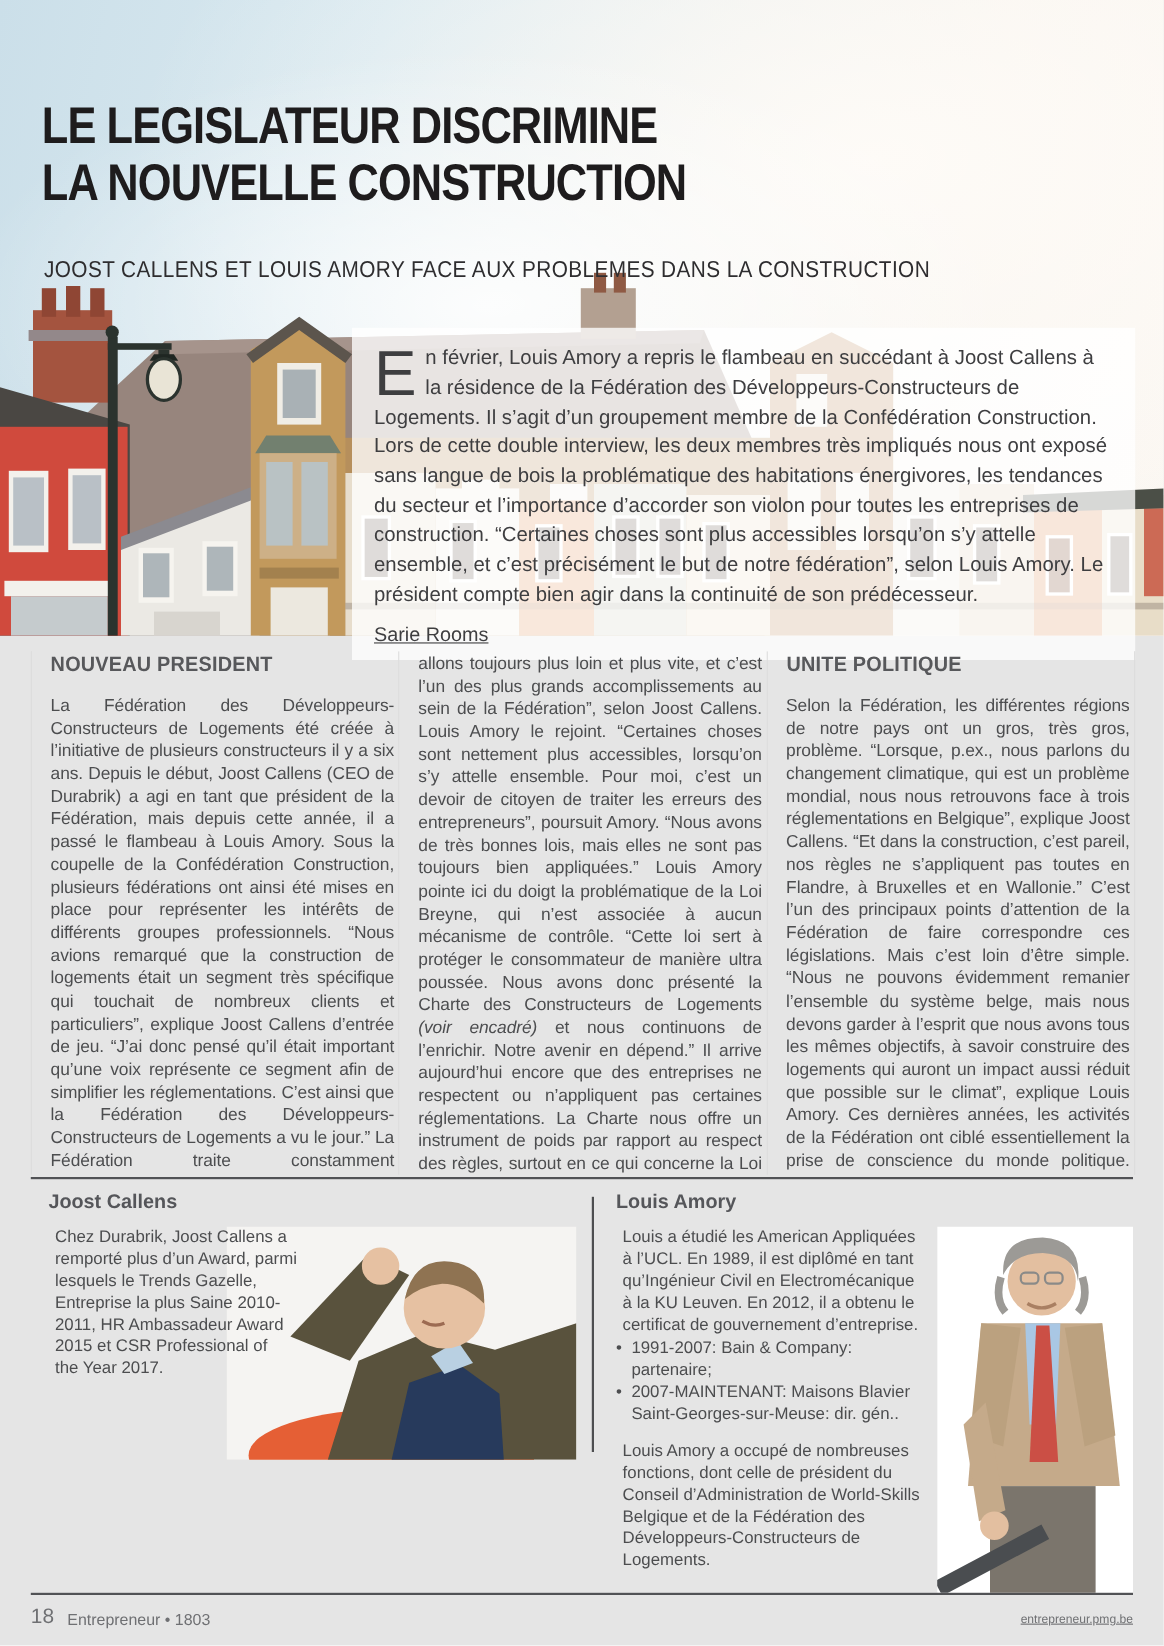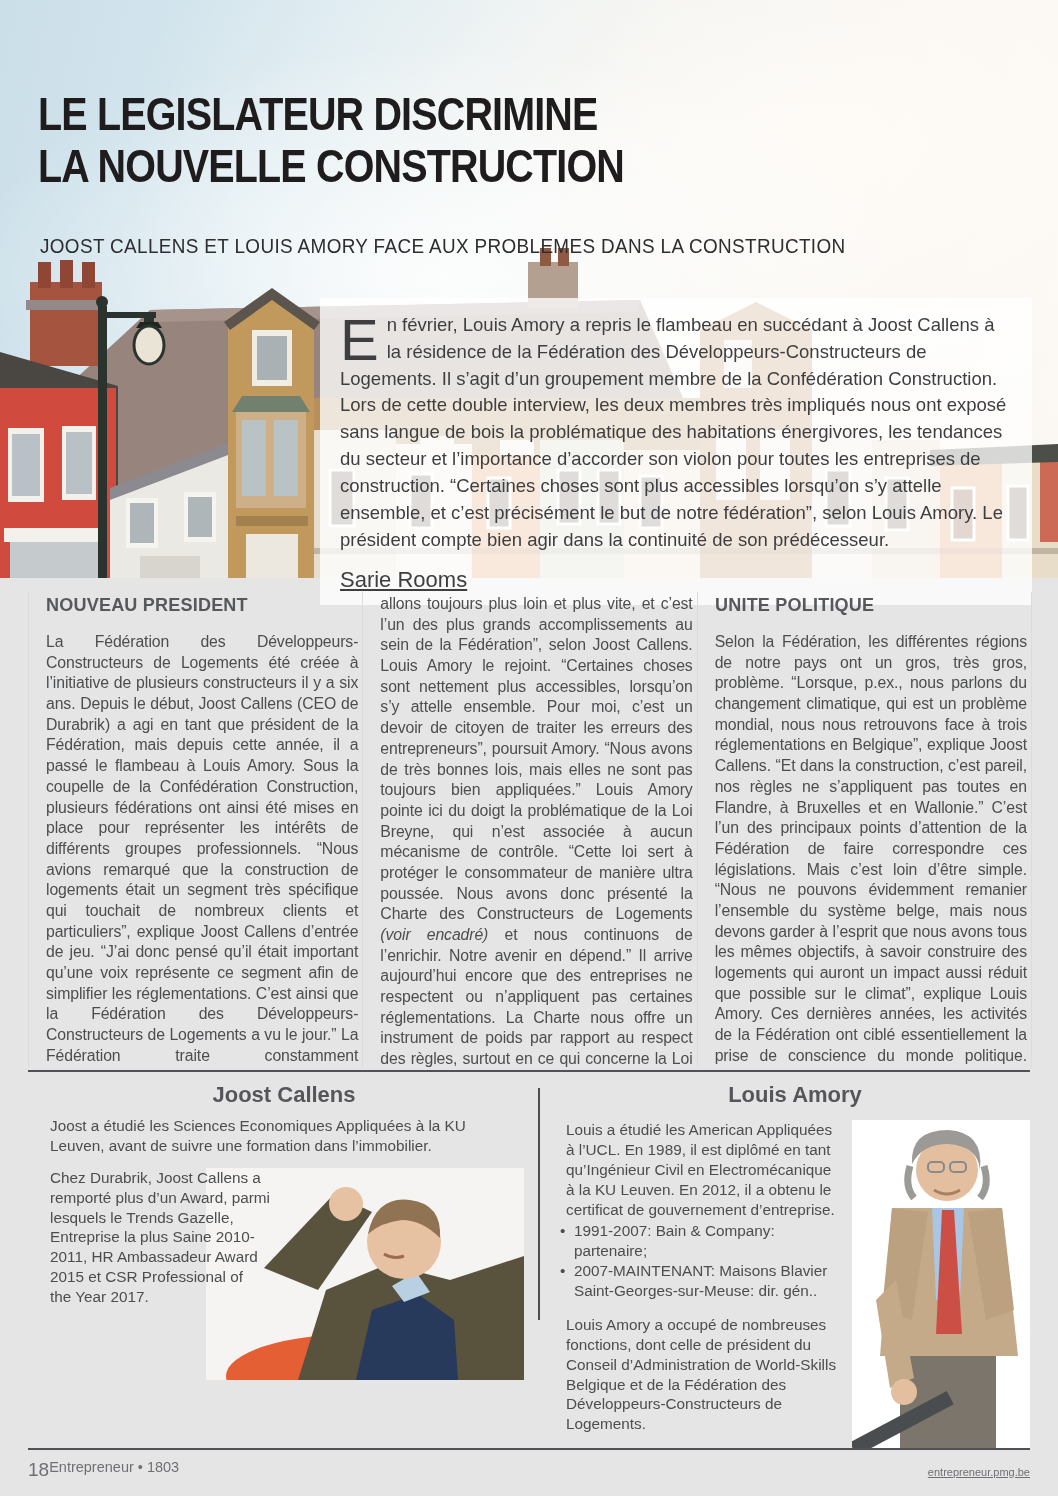--- a/index.html
+++ b/index.html
@@ -30,21 +30,21 @@
   
   .intro-box{
     position:absolute;left:320px;top:298px;width:712px;box-sizing:border-box;
     background:rgba(255,255,255,.78);padding:14px 20px 12px 20px;
   }
   .intro-text{font-size:18.5px;line-height:1.45;color:#3e3e40;margin:0;}
   .dropcap{
     float:left;font-size:58px;line-height:.82;padding:4px 8px 0 0;color:#3e3e40;font-weight:400;
   }
   .byline{
-    margin:14px 0 0 0;font-size:22px;color:#3e3e40;text-decoration:underline;display:inline-block;
+    margin:14px 0 0 0;font-size:18px;color:#3e3e40;text-decoration:underline;display:inline-block;
   }
   
   .columns{
     position:absolute;left:28px;top:592px;width:1002px;height:476px;display:flex;overflow:hidden;
     border-left:1px solid #dcdcdc;border-right:1px solid #dcdcdc;
   }
   .col{
     flex:1 1 0;padding:2px 4px 0 17px;border-right:1px solid #dcdcdc;box-sizing:border-box;
   }
   .col:last-child{border-right:none;}
@@ -60,21 +60,21 @@
   
   .bio-section{
     position:absolute;left:28px;top:1070px;width:1002px;height:378px;
     border-top:2px solid #515255;box-sizing:border-box;overflow:hidden;
   }
   .bio-divider{position:absolute;left:510px;top:16px;width:2px;height:232px;background:#4d4e50;}
   .bio{position:absolute;top:0;height:378px;overflow:hidden;box-sizing:border-box;}
   .bio-left{left:0;width:500px;padding:10px 4px 0 16px;}
   .bio-right{left:518px;width:484px;padding:10px 0 0 14px;}
   .bio-name{
-    margin:0 0 8px 0;text-align:center;font-size:22px;font-weight:700;color:#55565a;
+    margin:0 0 8px 0;font-size:18px;font-weight:700;color:#55565a;
   }
   .bio-text{font-size:15.3px;line-height:1.3;color:#4c4d4f;margin:0;}
   .bio-intro{margin:0 0 2px 6px;}
   .bio-bullets{list-style:none;margin:0;padding:0;}
   .bio-bullets li{position:relative;padding-left:14px;}
   .bio-bullets li::before{content:"•";position:absolute;left:0;top:0;color:#4c4d4f;}
   .bio-flow{margin-top:12px;}
   .joost-float{
     float:right;width:318px;height:212px;margin:0 0 0 6px;
     shape-outside:polygon(40% 0%, 100% 0%, 100% 100%, 0% 100%);
@@ -83,21 +83,21 @@
     float:right;width:178px;height:342px;margin:0 0 0 8px;
   }
   .bio-outro{margin:0 0 0 6px;}
   .bio-right .bio-intro{margin-left:6px;}
   .bio-right .bio-outro{margin-top:14px;}
   
   .footer{
     position:absolute;left:28px;top:1448px;width:1002px;border-top:2px solid #515255;
     display:flex;justify-content:space-between;align-items:baseline;padding-top:9px;box-sizing:border-box;
   }
-  .footer-left{display:flex;align-items:flex-start;gap:0;}
+  .footer-left{display:flex;align-items:flex-end;gap:12px;}
   .page-number{font-size:19px;color:#6f7073;}
   .magazine-issue{font-size:14.5px;color:#6f7073;}
   .website-link{font-size:11px;color:#6f7073;text-decoration:underline;}
 </style>
 </head>
 <body>
 
 <div class="page">
 
   <div class="hero">
@@ -223,21 +223,20 @@
       <h2 class="col-heading">UNITE POLITIQUE</h2>
       <p class="col-body">Selon la Fédération, les différentes régions de notre pays ont un gros, très gros, problème. “Lorsque, p.ex., nous parlons du changement climatique, qui est un problème mondial, nous nous retrouvons face à trois réglementations en Belgique”, explique Joost Callens. “Et dans la construction, c’est pareil, nos règles ne s’appliquent pas toutes en Flandre, à Bruxelles et en Wallonie.” C’est l’un des principaux points d’attention de la Fédération de faire correspondre ces législations. Mais c’est loin d’être simple. “Nous ne pouvons évidemment remanier l’ensemble du système belge, mais nous devons garder à l’esprit que nous avons tous les mêmes objectifs, à savoir construire des logements qui auront un impact aussi réduit que possible sur le climat”, explique Louis Amory. Ces dernières années, les activités de la Fédération ont ciblé essentiellement la prise de conscience du monde politique. “Nous n’avons pas de problème avec les nouvelles lois, mais il faut prendre en compte la faisabilité de ces règles”, ajoute Louis.</p>
     </div>
   </div>
 
   <div class="bio-section">
     <div class="bio-divider"></div>
 
     <div class="bio bio-left">
       <h3 class="bio-name">Joost Callens</h3>
-      <p class="bio-text bio-intro">Joost a étudié les Sciences Economiques Appliquées à la KU Leuven, avant de suivre une formation dans l’immobilier.</p>
       <div class="bio-flow">
         <div class="joost-float">
           <svg width="318" height="212" viewBox="0 0 318 212">
             <rect x="0" y="0" width="318" height="212" fill="#f5f4f2"></rect>
             <ellipse cx="150" cy="208" rx="130" ry="42" fill="#e55f35"></ellipse>
             <path d="M92 212 L120 122 L182 96 L244 112 L318 88 L318 212 Z" fill="#59523d"></path>
             <path d="M150 212 L166 142 L212 126 L248 152 L252 212 Z" fill="#273a5c"></path>
             <polygon points="186,118 210,104 224,124 198,134" fill="#b9d0e2"></polygon>
             <circle cx="198" cy="74" r="37" fill="#e6c1a2"></circle>
             <path d="M162 66 Q170 28 204 32 Q236 36 234 70 Q216 52 196 52 Q176 54 162 66 Z" fill="#8f7352"></path>

